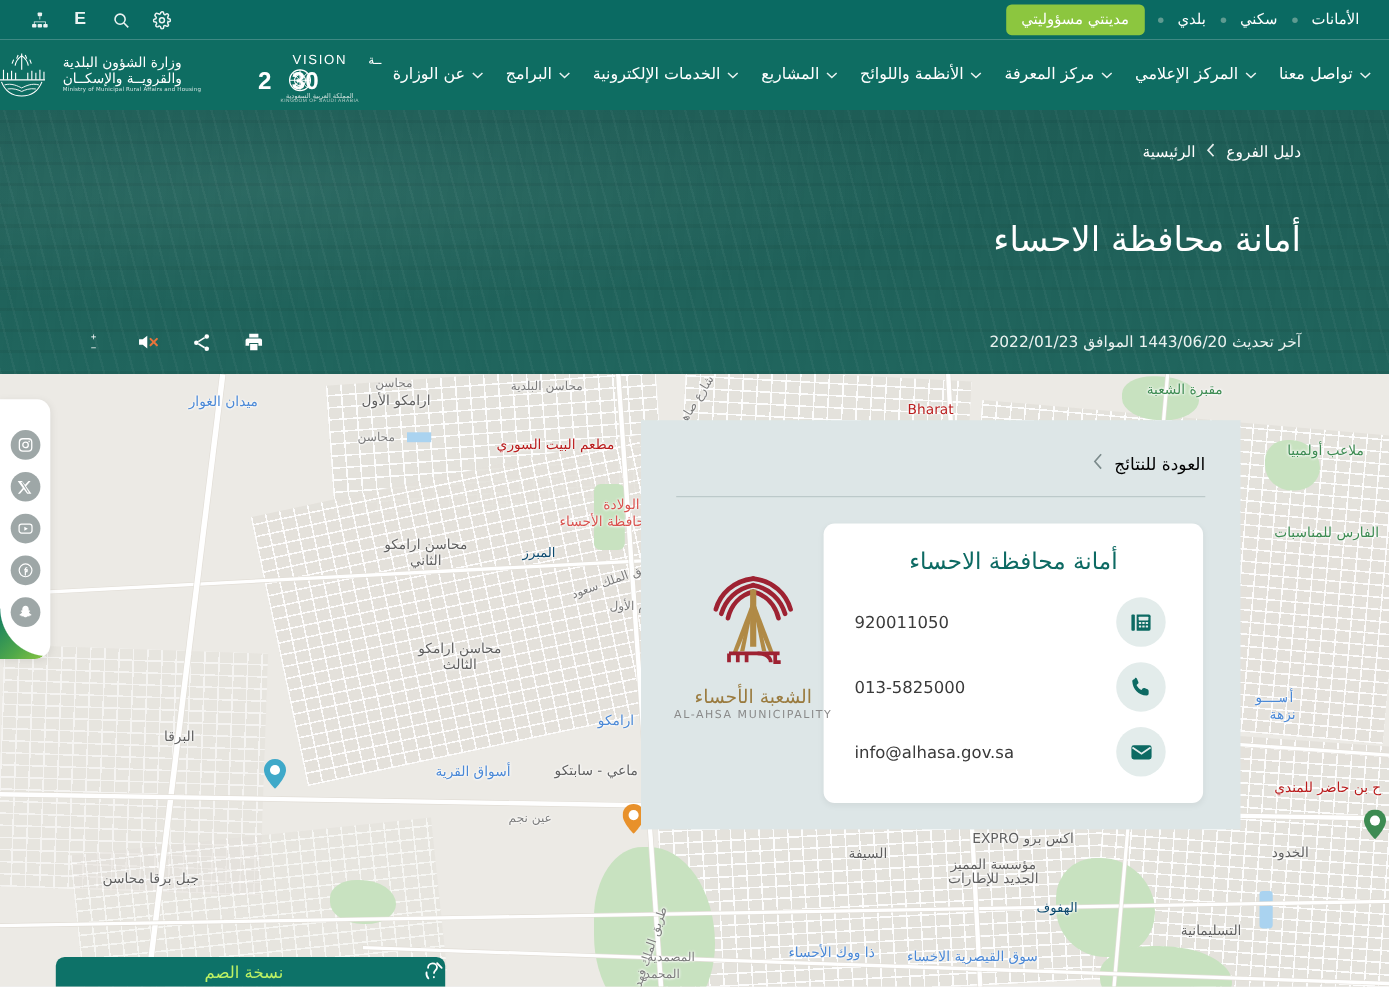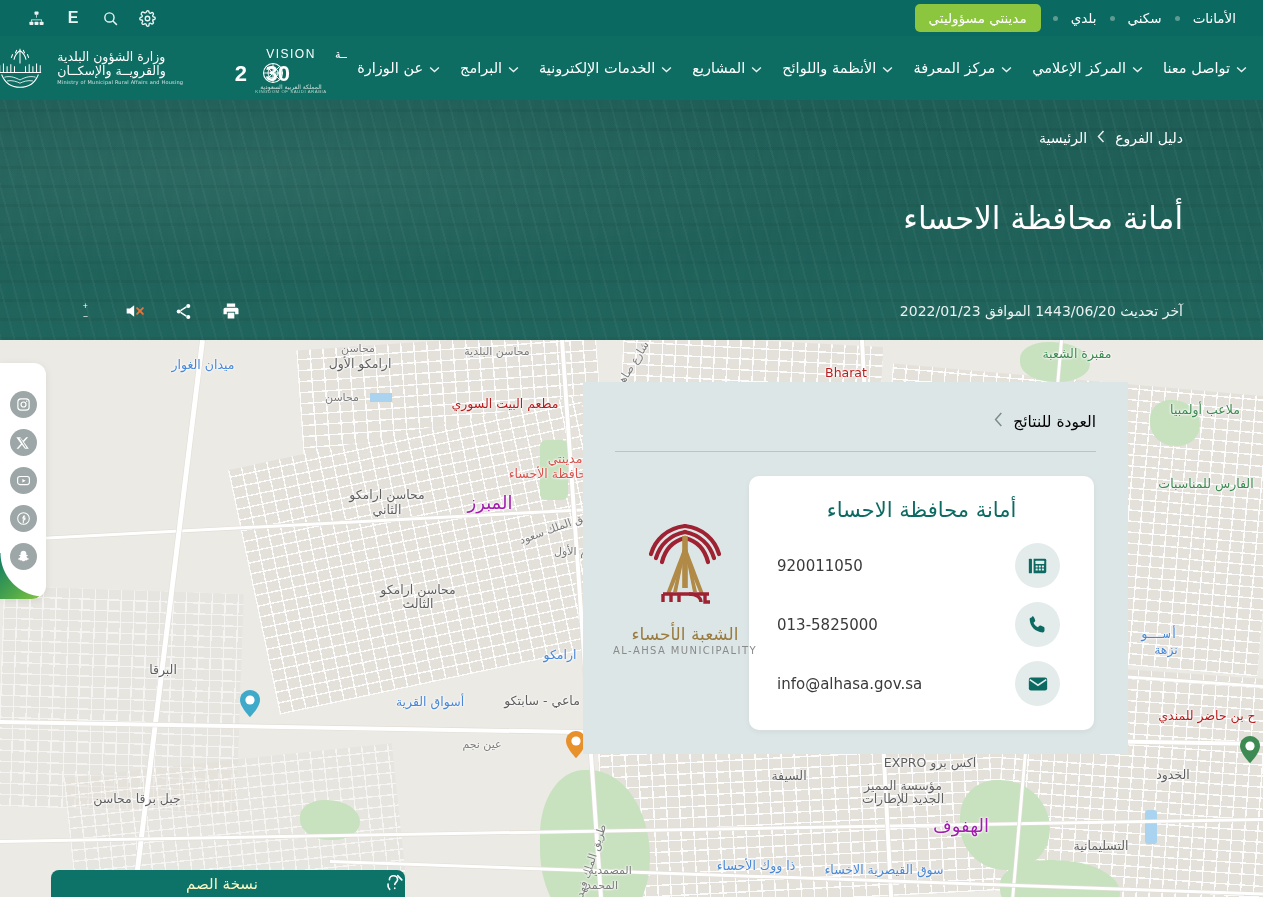--- a/index.html
+++ b/index.html
@@ -138,21 +138,21 @@
     background:
       repeating-linear-gradient(90deg, #ffffff 0px, #ffffff 1.4px, transparent 1.4px, transparent 13px),
       repeating-linear-gradient(0deg, #ffffff 0px, #ffffff 1.4px, transparent 1.4px, transparent 11px),
       #e4e1db;
   }
   .mlabel {
     position: absolute; font-size: 12.5px; color: #5f5f5f; white-space: nowrap;
     text-shadow: 0 0 3px #fff, 0 0 3px #fff, 0 0 2px #fff;
     line-height: 1.15; text-align: center;
   }
-  .mlabel.big { font-size: 18px; color: #a21caf; }
+  .mlabel.big { font-size: 12px; color: #0c4a6e; }
   .mlabel.blue { color: #4a88d6; }
   .mlabel.orange { color: #b91c1c; }
   .mlabel.red { color: #d9534f; }
   .mlabel.green { color: #3d8b52; }
   .mlabel.grey { color: #7b7b7b; font-size: 11px; }
   .mlabel.rot { transform: rotate(-58deg); }
   .mlabel.rot2 { transform: rotate(-72deg); }
   .mlabel.rot3 { transform: rotate(-20deg); }
   .pin {
     position: absolute; width: 20px; height: 27px;
@@ -228,21 +228,21 @@
   }
 
   
   .deafbar {
     position: absolute; left: 51px; bottom: 0; width: 354px; height: 27px;
     background: #0d7268; border-radius: 8px 8px 0 0;
     display: flex; align-items: center; z-index: 40;
   }
   .deaf-icon { width: 26px; height: 24px; color: #fff; margin-right: 0; margin-left: 8px; padding-left: 10px; }
   .deaf-text {
-    flex: 1; text-align: center; color: #fef9c3; font-size: 15px; padding-left: 22px;
+    flex: 1; text-align: center; color: #bef264; font-size: 15px; padding-left: 22px;
   }
 </style>
 </head>
 <body>
 
 <div class="page">
 
   <div class="topbar">
     <div class="topnav-right">
       <a class="topnav-link">الأمانات</a>
@@ -478,21 +478,21 @@
         <div class="mlabel grey" style="left: 497px; top: 12px; transform: translate(-50%, -50%);">محاسن البلدية</div>
         <div class="mlabel grey" style="left: 358px; top: 9px; transform: translate(-50%, -50%);">محاسن</div>
         <div class="mlabel " style="left: 360px; top: 24px; transform: translate(-50%, -50%);">ارامكو الأول</div>
         <div class="mlabel green" style="left: 1077px; top: 14px; transform: translate(-50%, -50%);">مقبرة الشعبة</div>
         <div class="mlabel orange" style="left: 846px; top: 33px; transform: translate(-50%, -50%);">Bharat</div>
         <div class="mlabel grey rot" style="left: 633px; top: 25px; transform: translate(-50%, -50%) rotate(-58deg);">شارع صاهه</div>
         <div class="mlabel blue" style="left: 203px; top: 25px; transform: translate(-50%, -50%);">ميدان الغوار</div>
         <div class="mlabel grey" style="left: 342px; top: 58px; transform: translate(-50%, -50%);">محاسن</div>
         <div class="mlabel orange" style="left: 505px; top: 64px; transform: translate(-50%, -50%);">مطعم البيت السوري</div>
         <div class="mlabel green" style="left: 1205px; top: 70px; transform: translate(-50%, -50%);">ملاعب أولمبيا</div>
-        <div class="mlabel red" style="left: 565px; top: 119px; transform: translate(-50%, -50%);">مدينتي</div>
+        <div class="mlabel red" style="left: 565px; top: 119px; transform: translate(-50%, -50%);">الولادة</div>
         <div class="mlabel red" style="left: 551px; top: 134px; transform: translate(-50%, -50%);">محافظة الأحساء</div>
         <div class="mlabel green" style="left: 1206px; top: 144px; transform: translate(-50%, -50%);">الفارس للمناسبات</div>
         <div class="mlabel " style="left: 387px; top: 155px; transform: translate(-50%, -50%);">محاسن ارامكو</div>
         <div class="mlabel " style="left: 387px; top: 170px; transform: translate(-50%, -50%);">الثاني</div>
         <div class="mlabel big" style="left: 490px; top: 163px; transform: translate(-50%, -50%);">المبرز</div>
         <div class="mlabel grey rot3" style="left: 560px; top: 187px; transform: translate(-50%, -50%) rotate(-20deg);">طريق الملك سعود</div>
         <div class="mlabel grey" style="left: 572px; top: 212px; transform: translate(-50%, -50%);">ام الأول</div>
         <div class="mlabel " style="left: 418px; top: 250px; transform: translate(-50%, -50%);">محاسن ارامكو</div>
         <div class="mlabel " style="left: 418px; top: 264px; transform: translate(-50%, -50%);">الثالث</div>
         <div class="mlabel blue" style="left: 560px; top: 315px; transform: translate(-50%, -50%);">ارامكو</div>

